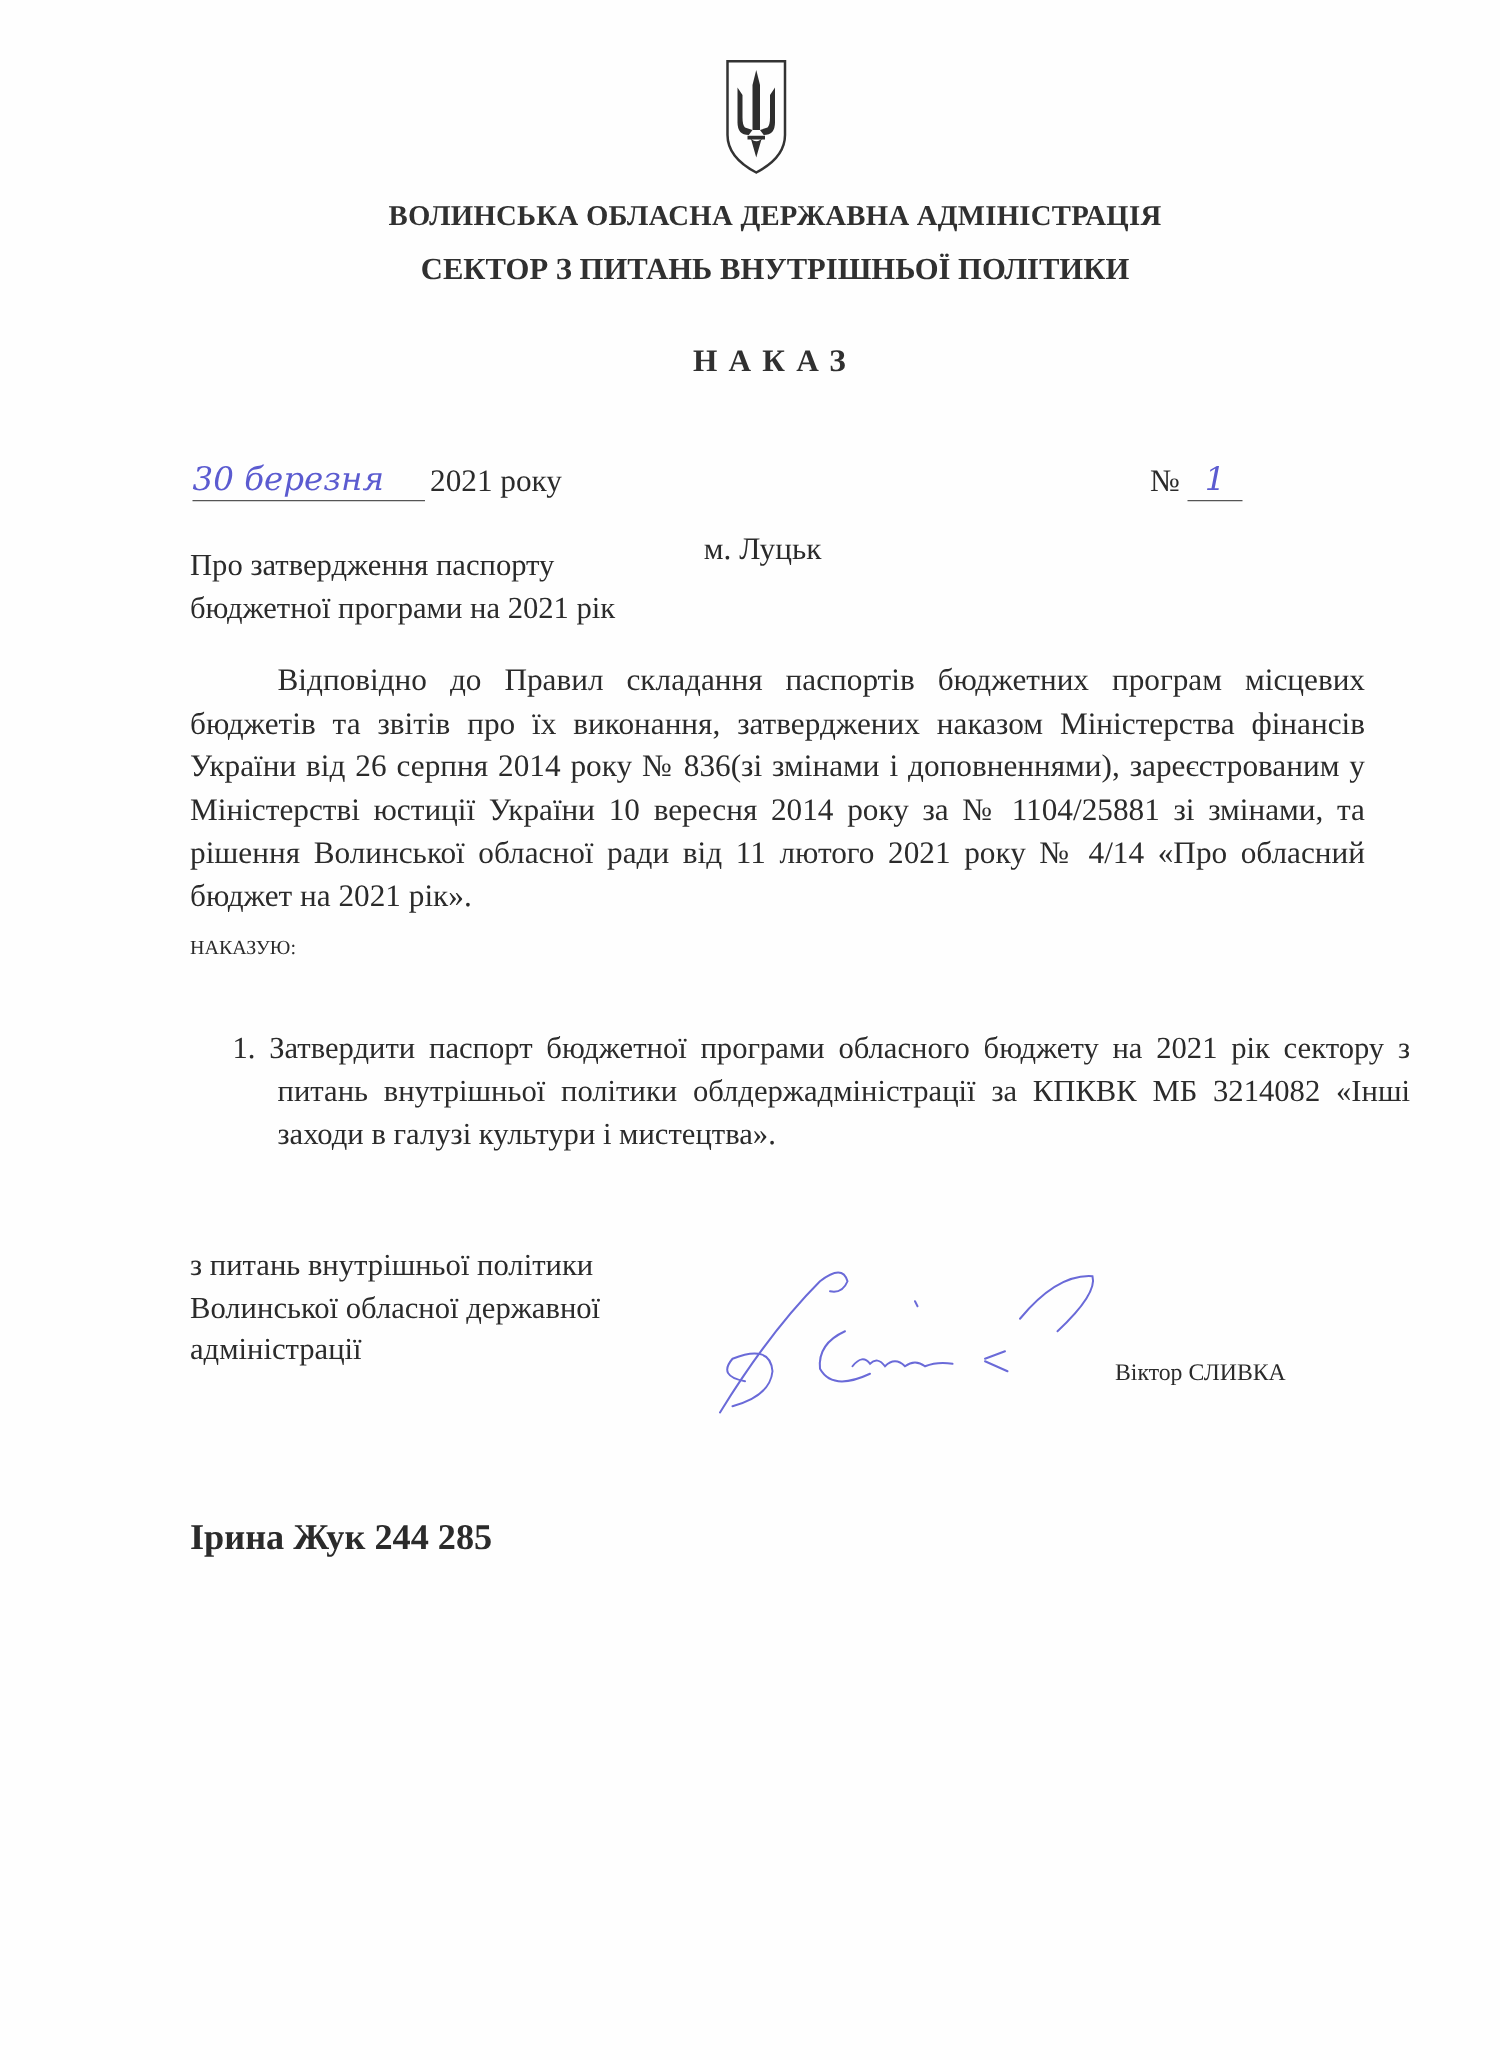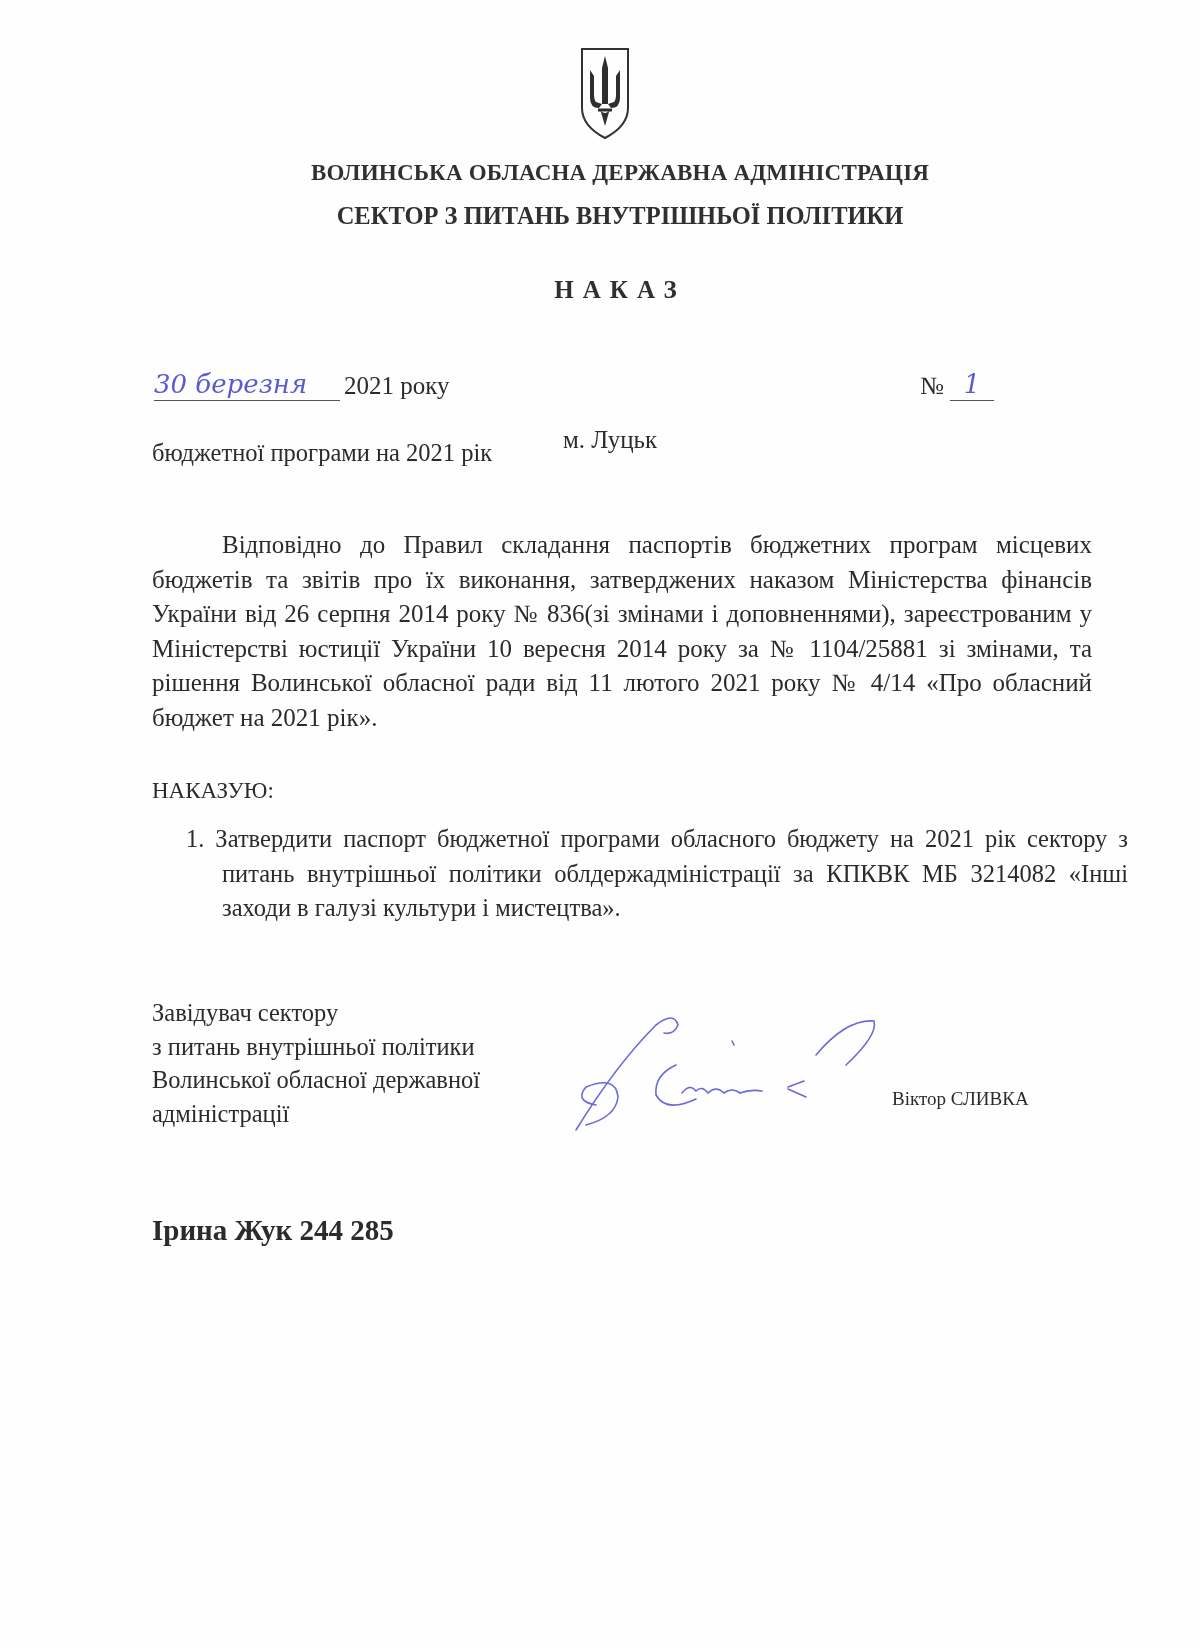--- a/index.html
+++ b/index.html
@@ -32,21 +32,21 @@
     .num-label { left: 920px; top: 372px; font-size: 25px; }
     .num-hand {
       left: 950px; top: 368px; width: 44px; border-bottom: 1.5px solid #555;
       text-align: center; line-height: 32px;
     }
     .subject { left: 152px; top: 436px; font-size: 24.5px; line-height: 34px; }
     .body-para {
       left: 152px; top: 528px; width: 940px; font-size: 25px; line-height: 34.5px;
       text-align: justify; text-indent: 70px;
     }
-    .order-word { left: 152px; top: 750px; font-size: 23px; margin-top: 28px; }
+    .order-word { left: 152px; top: 750px; font-size: 16px; }
     .order-item {
       left: 186px; top: 810px; width: 906px; font-size: 24.5px; line-height: 34.5px;
       padding-left: 36px; text-indent: -36px; text-align: justify; margin-top: 12px;
     }
     .sign-block { left: 152px; top: 996px; font-size: 24.5px; line-height: 33.5px; }
     .sign-name { left: 892px; top: 1088px; font-size: 19px; }
     .signature { left: 556px; top: 1005px; width: 380px; height: 130px; }
     .contact { left: 152px; top: 1214px; font-size: 29px; font-weight: bold; }
   </style>
 </head>
@@ -65,31 +65,31 @@
 <div class="abs head2">СЕКТОР З ПИТАНЬ ВНУТРІШНЬОЇ ПОЛІТИКИ</div>
 <div class="abs title">НАКАЗ</div>
 
 <div class="abs hand date-hand">30 березня</div>
 <div class="abs date-year">2021 року</div>
 <div class="abs city">м. Луцьк</div>
 <div class="abs num-label">№</div>
 <div class="abs hand num-hand">1</div>
 
 <div class="abs subject">
+  <div>Про затвердження паспорту</div>
   <div>бюджетної програми на 2021 рік</div>
 </div>
 
 <div class="abs body-para">Відповідно до Правил складання паспортів бюджетних програм місцевих бюджетів та звітів про їх виконання, затверджених наказом Міністерства фінансів України від 26 серпня 2014 року № 836(зі змінами і доповненнями), зареєстрованим у Міністерстві юстиції України 10 вересня 2014 року за № 1104/25881 зі змінами, та рішення Волинської обласної ради від 11 лютого 2021 року № 4/14 «Про обласний бюджет на 2021 рік».</div>
 
 <div class="abs order-word">НАКАЗУЮ:</div>
 
 <div class="abs order-item">1. Затвердити паспорт бюджетної програми обласного бюджету на 2021 рік сектору з питань внутрішньої політики облдержадміністрації за КПКВК МБ 3214082 «Інші заходи в галузі культури і мистецтва».</div>
 
 <div class="abs sign-block">
-  <div>Завідувач сектору</div>
   <div>з питань внутрішньої політики</div>
   <div>Волинської обласної державної</div>
   <div>адміністрації</div>
 </div>
 
 <svg class="abs signature" viewBox="0 0 380 130">
   <g fill="none" stroke="#6a6ad8" stroke-width="1.6" stroke-linecap="round">
     <path d="M20 125 Q60 60 100 20 Q118 6 122 20 Q118 30 108 28"></path>
     <path d="M40 100 Q18 96 30 82 Q60 70 62 92 Q60 112 30 120"></path>
     <path d="M120 60 Q98 70 100 90 Q110 108 140 94"></path>

